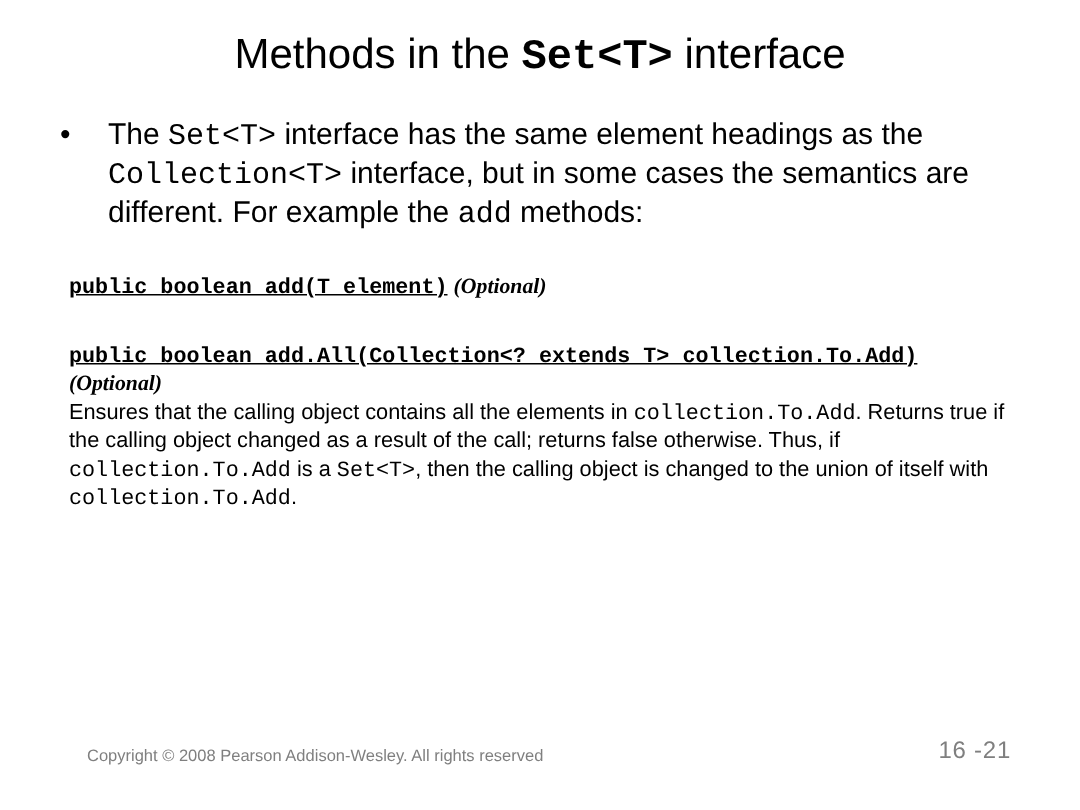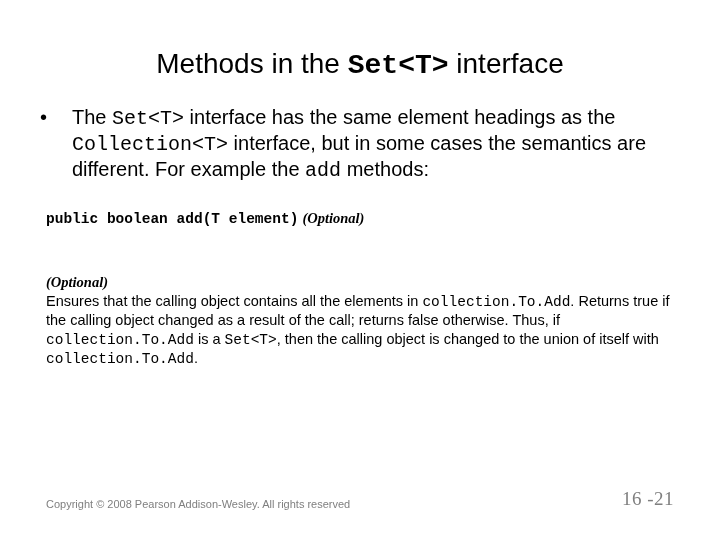--- a/index.html
+++ b/index.html
@@ -15,21 +15,21 @@
   }
   .slide {
     width: 720px;
     height: 540px;
     position: relative;
     box-sizing: border-box;
   }
   .title {
     text-align: center;
     font-size: 28px;
-    padding-top: 48px;
+    padding-top: 20px;
     padding-bottom: 16px;
     font-weight: 400;
   }
   .title .mono { font-family: "Courier New", Courier, monospace; font-weight: bold; }
   .bullet {
     font-size: 20px;
     line-height: 1.25;
     padding: 0 52px 0 72px;
     position: relative;
     margin-top: 8px;
@@ -42,42 +42,42 @@
   .bullet .mono { font-family: "Courier New", Courier, monospace; }
   .block {
     font-size: 14.5px;
     line-height: 1.28;
     padding: 0 46px;
     margin-top: 26px;
   }
   .block .sig {
     font-family: "Courier New", Courier, monospace;
     font-weight: bold;
+    text-decoration: underline;
   }
   .block .opt {
     font-family: Liberation Serif, serif;
     font-weight: bold;
     font-style: italic;
   }
   .block .mono { font-family: "Courier New", Courier, monospace; margin-top: 28px; }
   .footer-left {
     position: absolute;
-    left: 46px;
+    left: 58px;
     bottom: 30px;
     font-size: 11px;
     color: #7f7f7f;
   }
   .footer-right {
     position: absolute;
     right: 46px;
     bottom: 30px;
-    font-size: 19px;
+    font-size: 16px;
     color: #7f7f7f;
     letter-spacing: 0.5px;
-    font-family: Liberation Serif, serif;
   }
 </style>
 </head>
 <body>
 
 <div class="slide">
 
   <div class="title">
     <span>Methods in the </span><span class="mono">Set&lt;T&gt;</span><span> interface</span>
   </div>
@@ -86,21 +86,21 @@
     <span class="dot">•</span>
     <span>The </span><span class="mono">Set&lt;T&gt;</span><span> interface has the same element headings as the </span><span class="mono">Collection&lt;T&gt;</span><span> interface, but in some cases the semantics are different.  For example the </span><span class="mono">add</span><span> methods:</span>
   </div>
 
   <div class="block">
     <span class="sig">public boolean add(T element)</span>
     <span class="opt">(Optional)</span><br>
   </div>
 
   <div class="block">
-    <br>
+    <span class="sig">public boolean add.All(Collection&lt;? extends T&gt; collection.To.Add)</span><br>
     <span class="opt">(Optional)</span><br>
     <span>Ensures that the calling object contains all the elements in </span><span class="mono">collection.To.Add</span><span>. Returns true if the calling object changed as a result of the call; returns false otherwise. Thus, if </span><span class="mono">collection.To.Add</span><span> is a </span><span class="mono">Set&lt;T&gt;</span><span>, then the calling object is changed to the union of itself with </span><span class="mono">collection.To.Add</span><span>.</span>
   </div>
 
   <div class="footer-left">Copyright © 2008 Pearson Addison-Wesley. All rights reserved</div>
   <div class="footer-right">16 -21</div>
 
 </div>
 
 </body></html>

